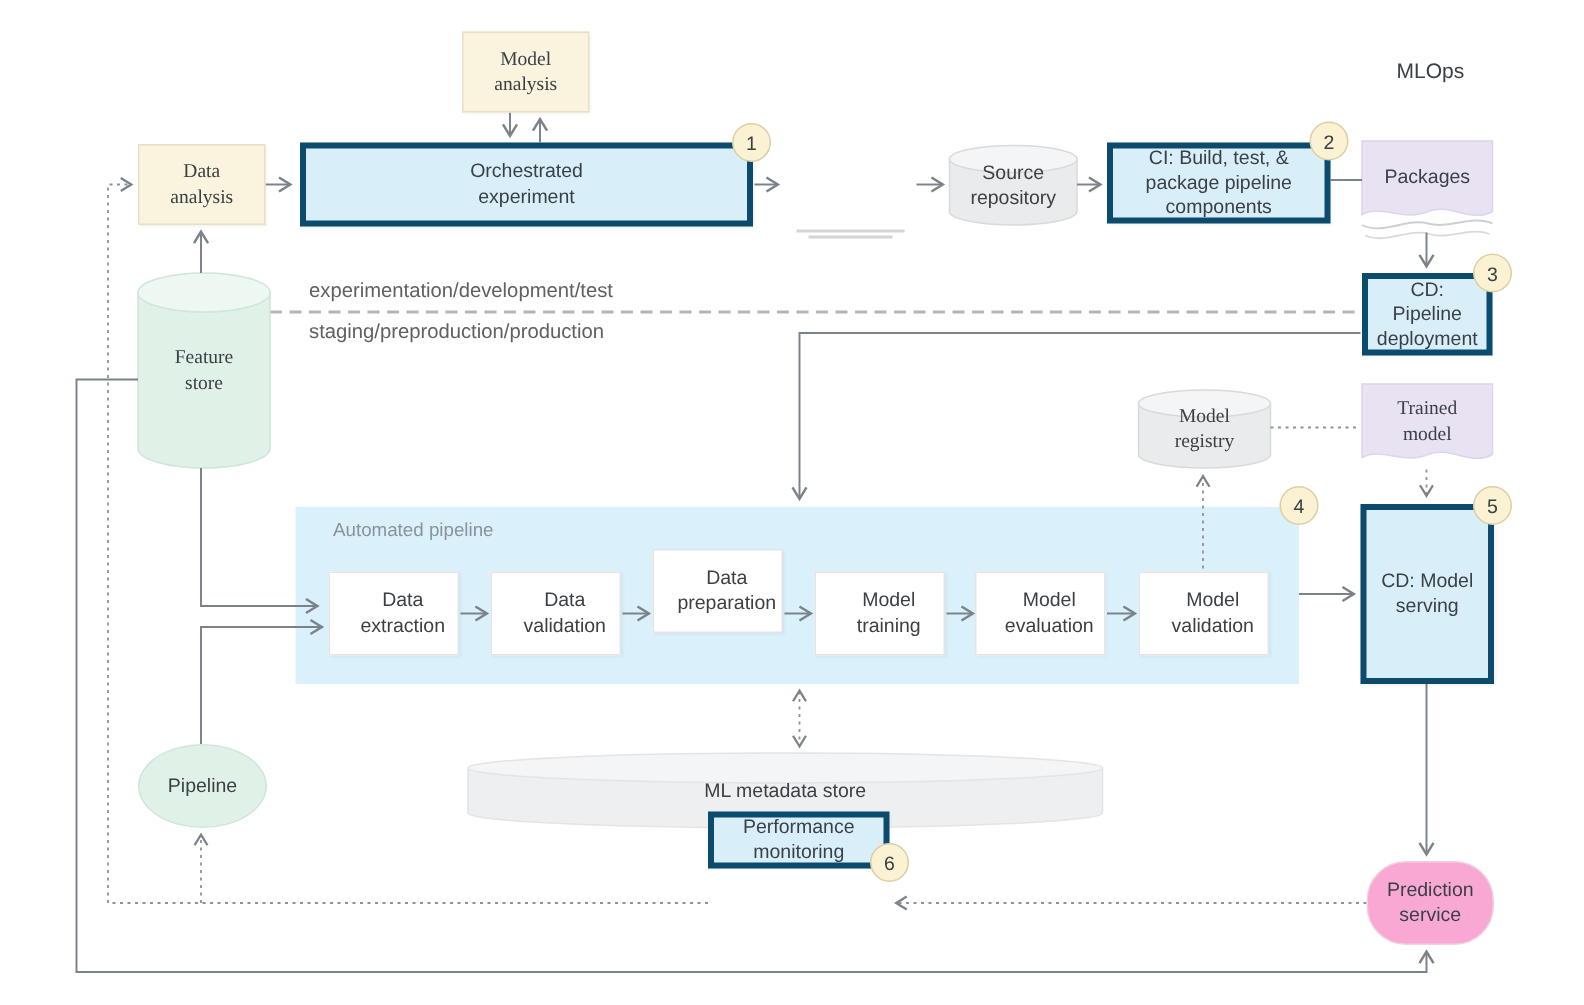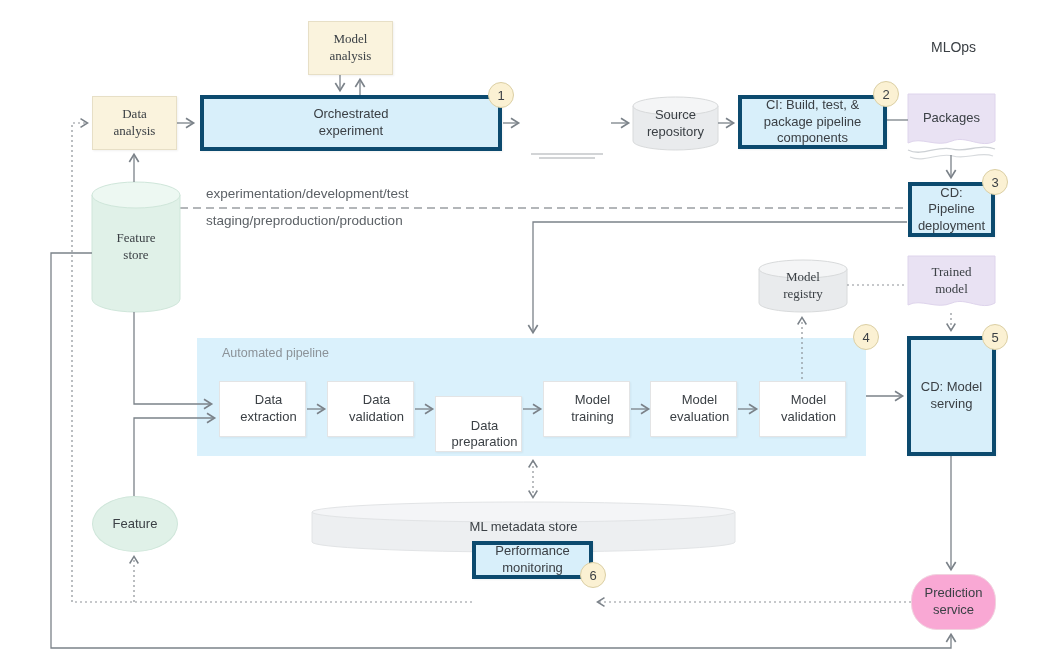--- a/index.html
+++ b/index.html
@@ -52,21 +52,21 @@
   #n-source-code{left:523px;top:94px;width:88px;height:56px;}
   #n-source-repo{left:633px;top:97px;width:85px;height:53px;}
   #n-ci{left:738px;top:95px;width:149px;height:54px;}
   #n-packages{left:908px;top:94px;width:87px;height:48px;}
   #n-cd-pipeline{left:908px;top:182px;width:87px;height:55px;}
   #n-feature-store{left:92px;top:182px;width:88px;height:130px;}
   #n-model-registry{left:759px;top:260px;width:88px;height:52px;}
   #n-trained-model{left:908px;top:256px;width:87px;height:50px;}
   #n-step1{left:219px;top:381px;width:87px;height:56px;}
   #n-step2{left:327px;top:381px;width:87px;height:56px;}
-  #n-step3{left:435px;top:396px;width:87px;height:56px;align-items:flex-end;}
+  #n-step3{left:435px;top:366px;width:87px;height:56px;}
   #n-step4{left:543px;top:381px;width:87px;height:56px;}
   #n-step5{left:650px;top:381px;width:87px;height:56px;}
   #n-step6{left:759px;top:381px;width:87px;height:56px;}
   #n-cd-serving{left:907px;top:336px;width:89px;height:120px;}
   #n-ml-metadata{left:312px;top:500px;width:423px;height:54px;}
   #n-trigger{left:92px;top:496px;width:86px;height:56px;}
   #n-perf-monitor{left:472px;top:541px;width:121px;height:38px;}
   #n-prediction{left:911px;top:574px;width:85px;height:56px;}
   #lane-top{left:206px;top:186px;}
   #lane-bottom{left:206px;top:213px;}
@@ -205,21 +205,21 @@
   <div class="node whitebox w70" id="n-step6">
     <span class="lbl">Model validation</span>
   </div>
   <div class="node blue w70" id="n-cd-serving">
     <span class="lbl">CD: Model serving</span>
   </div>
   <div class="node overlay" id="n-ml-metadata">
     <span class="lbl">ML metadata store</span>
   </div>
   <div class="node ellipse" id="n-trigger">
-    <span class="lbl">Feature</span>
+    <span class="lbl">Pipeline</span>
   </div>
   <div class="node blue w100" id="n-perf-monitor">
     <span class="lbl">Performance monitoring</span>
   </div>
   <div class="node pink w70" id="n-prediction">
     <span class="lbl">Prediction service</span>
   </div>
 
   <div class="badge" id="badge-1">1</div>
   <div class="badge" id="badge-2">2</div>

